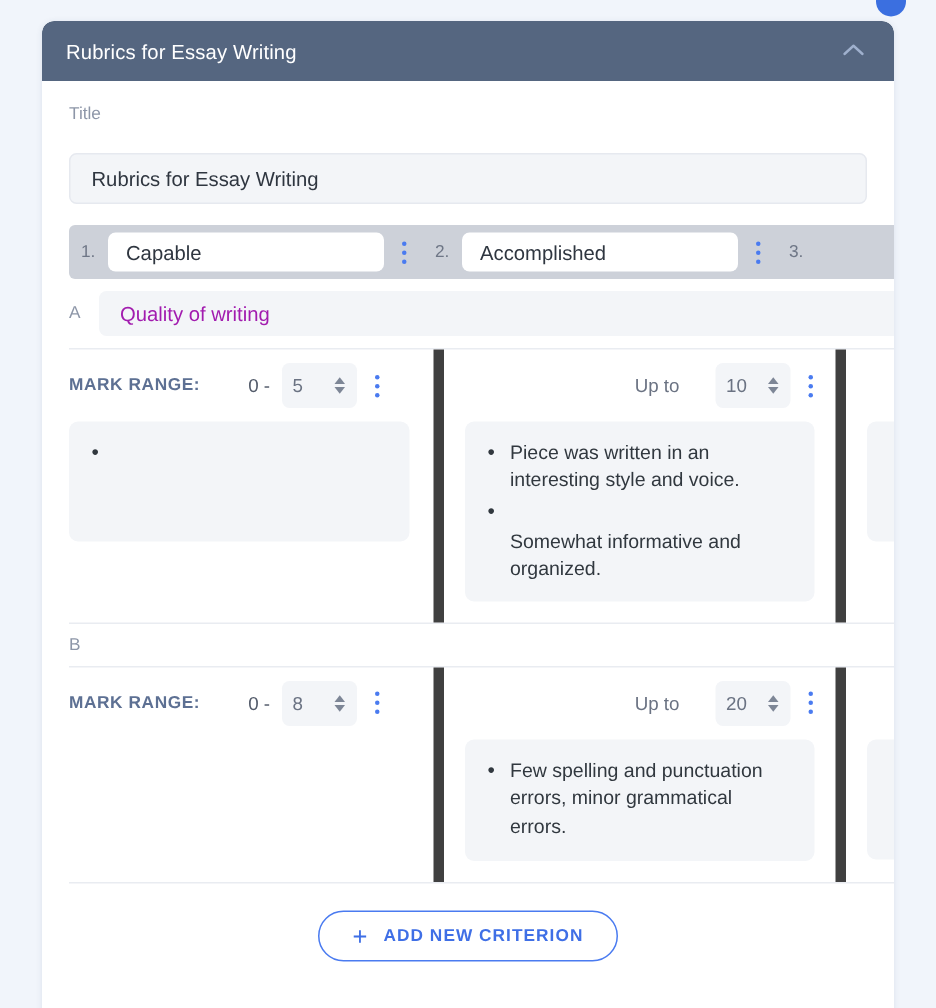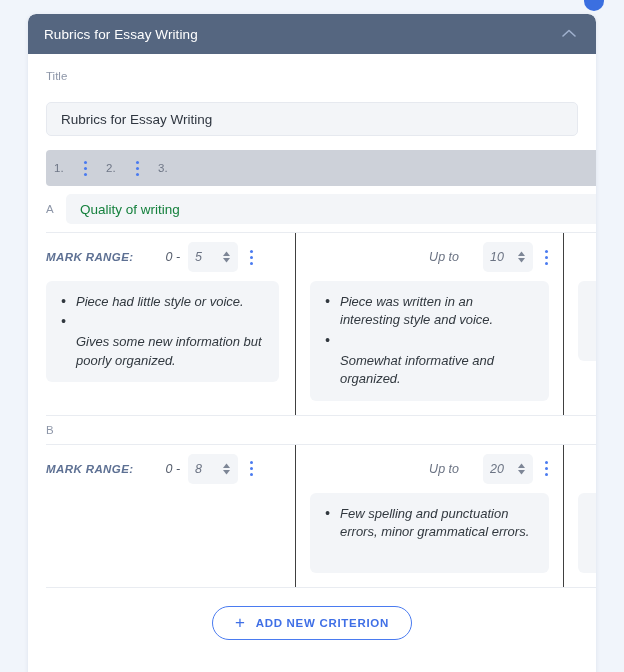--- a/index.html
+++ b/index.html
@@ -104,30 +104,29 @@
   .crit-letter {
     width: 20px; font-size: 11.5px; color: #8d96a8;
   }
   .crit-input {
     background: #f3f5f8;
     border-radius: 5px 0 0 5px;
     height: 30px;
     flex: 1;
     display:flex; align-items:center;
     padding: 0 14px;
-    font-size: 13.5px; color: #15803d;
+    font-size: 13.5px; color: #a21caf;
   }
   .crit-divider { height:1px; background:#e9ecf1; margin-left: 18px; }
 
   .levels-row { display: flex; }
   .level-col {
-    border-right: 1px solid #404040;
+    border-right: 7px solid #404040;
     padding: 0 0 0 0;
     flex: 0 0 auto;
-    font-style: italic;
   }
   .level-col.c1 { width: 268px; padding-left: 18px; }
   .level-col.c2 { width: 268px; }
   .level-col.c3 { width: 80px; }
 
   .markrange-row {
     height: 48px;
     display: flex; align-items: center;
   }
   .markrange-row.right { justify-content: flex-end; padding-right: 4px; }
@@ -224,31 +223,33 @@
       <div class="field-block">
         <div class="field-label">Title</div>
         <div class="text-input" placeholder="Title">Rubrics for Essay Writing</div>
       </div>
 
       <div class="levels-bar-wrap">
         <div class="levels-bar">
 
           <div class="level-cell">
             <div class="level-num">1.</div>
+            <div class="level-input">Capable</div>
           </div>
           <div class="kebab">
             <span>
                 <i></i>
                 <i></i>
                 <i></i>
               </span>
           </div>
 
           <div class="level-cell">
             <div class="level-num">2.</div>
+            <div class="level-input">Accomplished</div>
           </div>
           <div class="kebab">
             <span>
                 <i></i>
                 <i></i>
                 <i></i>
               </span>
           </div>
 
           <div class="level-cell">
@@ -286,24 +287,22 @@
                   <span>
                     <i></i>
                     <i></i>
                     <i></i>
                   </span>
                 </div>
             </div>
             <div class="desc-wrap">
               <div class="desc-box">
                 <ul>
-                  <li>Piece had little style or voice.</li>
                   <li class="empty"></li>
                 </ul>
-                <div class="desc-para">Gives some new information but poorly organized.</div>
               </div>
             </div>
           </div>
 
           <div class="level-col c2">
             <div class="markrange-row right">
               <div class="mr-upto">Up to</div>
               <div class="stepper">
                 <span class="stepper-val">10</span>
                 <span class="stepper-arrows">

